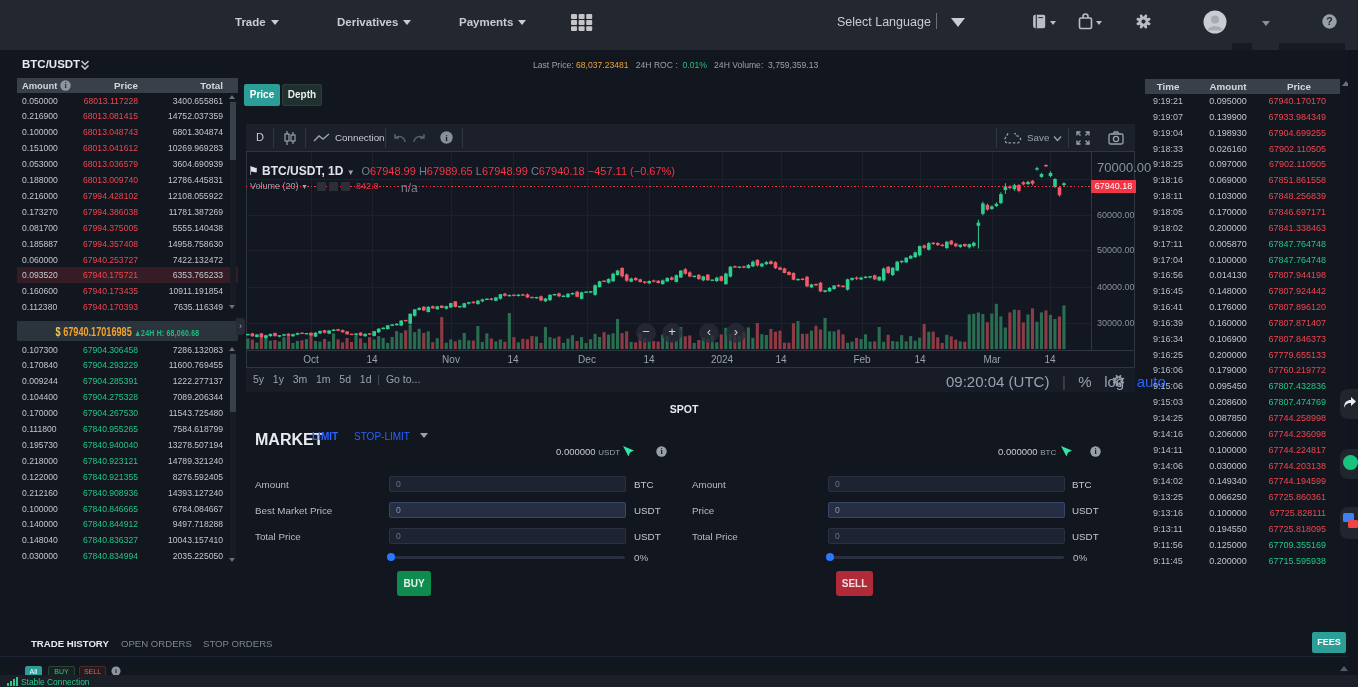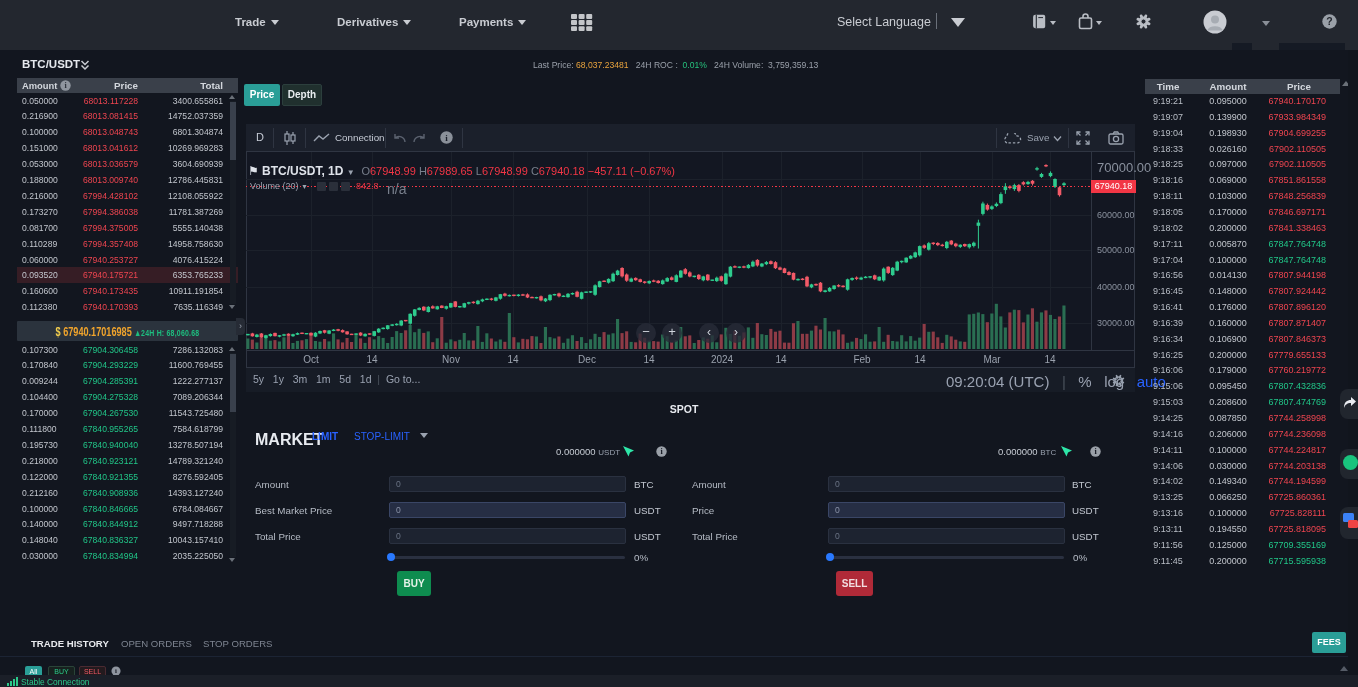--- a/index.html
+++ b/index.html
@@ -143,28 +143,28 @@
     <span class="oba">0.173270</span>
     <span class="obp" style="color:#ef4550">67994.386038</span>
     <span class="obt">11781.387269</span>
   </div>
 <div class="obr" style="top:219.7px;">
     <span class="oba">0.081700</span>
     <span class="obp" style="color:#ef4550">67994.375005</span>
     <span class="obt">5555.140438</span>
   </div>
 <div class="obr" style="top:235.6px;">
-    <span class="oba">0.110289</span>
+    <span class="oba">0.185887</span>
     <span class="obp" style="color:#ef4550">67994.357408</span>
     <span class="obt">14958.758630</span>
   </div>
 <div class="obr" style="top:251.5px;">
     <span class="oba">0.060000</span>
     <span class="obp" style="color:#ef4550">67940.253727</span>
-    <span class="obt">4076.415224</span>
+    <span class="obt">7422.132472</span>
   </div>
 <div class="obr" style="top:267.4px;background:#361d25;">
     <span class="oba">0.093520</span>
     <span class="obp" style="color:#ef4550">67940.175721</span>
     <span class="obt">6353.765233</span>
   </div>
 <div class="obr" style="top:283.3px;">
     <span class="oba">0.160600</span>
     <span class="obp" style="color:#ef4550">67940.173435</span>
     <span class="obt">10911.191854</span>
@@ -909,21 +909,21 @@
 
 
 <div class="abs" style="left:248px;top:164px;font-size:12px;color:#dfe3ea">⚑ <span style="font-weight:bold">BTC/USDT, 1D</span> <span style="font-size:8px;color:#9aa2af">▼</span>&nbsp;&nbsp;<span style="font-size:11px"><span style="color:#787f8c">O</span><span style="color:#f23645">67948.99</span> <span style="color:#787f8c">H</span><span style="color:#f23645">67989.65</span> <span style="color:#787f8c">L</span><span style="color:#f23645">67948.99</span> <span style="color:#787f8c">C</span><span style="color:#f23645">67940.18</span> <span style="color:#f23645">−457.11 (−0.67%)</span></span></div>
 <div class="abs" style="left:250px;top:181px;font-size:9px;color:#9aa2af">Volume (20) <span style="font-size:7px">▼</span></div>
 <g>
 <div class="abs" style="left:317px;top:182px;width:9px;height:9px;background:#2a2f3a;border-radius:1px"></div>
 <div class="abs" style="left:329px;top:182px;width:9px;height:9px;background:#2a2f3a;border-radius:1px"></div>
 <div class="abs" style="left:341px;top:182px;width:9px;height:9px;background:#2a2f3a;border-radius:1px"></div>
 </g>
 <div class="abs" style="left:356px;top:181px;font-size:9px;color:#f23645">842.8</div>
-<div class="abs" style="left:387px;top:181px;font-size:14px;color:#787f8c">n/a</div>
+<div class="abs" style="left:401px;top:181px;font-size:12px;color:#787f8c">n/a</div>
 
 
 <div class="abs" style="left:636px;top:323px;width:20px;height:20px;border-radius:50%;background:rgba(40,44,56,.78);color:#cfd4dc;text-align:center;line-height:18px;font-size:13px">−</div>
 <div class="abs" style="left:662px;top:323px;width:20px;height:20px;border-radius:50%;background:rgba(40,44,56,.78);color:#cfd4dc;text-align:center;line-height:18px;font-size:13px">+</div>
 <div class="abs" style="left:699px;top:323px;width:20px;height:20px;border-radius:50%;background:rgba(40,44,56,.78);color:#cfd4dc;text-align:center;line-height:18px;font-size:12px">‹</div>
 <div class="abs" style="left:726px;top:323px;width:20px;height:20px;border-radius:50%;background:rgba(40,44,56,.78);color:#cfd4dc;text-align:center;line-height:18px;font-size:12px">›</div>
 
 
 <div class="abs" style="left:246px;top:367px;width:889px;height:25px;background:#171c26;border-top:1px solid #2f3542"></div>
 <div class="abs" style="left:253px;top:373px;font-size:10.5px;color:#9aa2b1">5y&nbsp;&nbsp;&nbsp;1y&nbsp;&nbsp;&nbsp;3m&nbsp;&nbsp;&nbsp;1m&nbsp;&nbsp;&nbsp;5d&nbsp;&nbsp;&nbsp;1d&nbsp;&nbsp;<span class="sep">|</span>&nbsp;&nbsp;Go to...</div>

